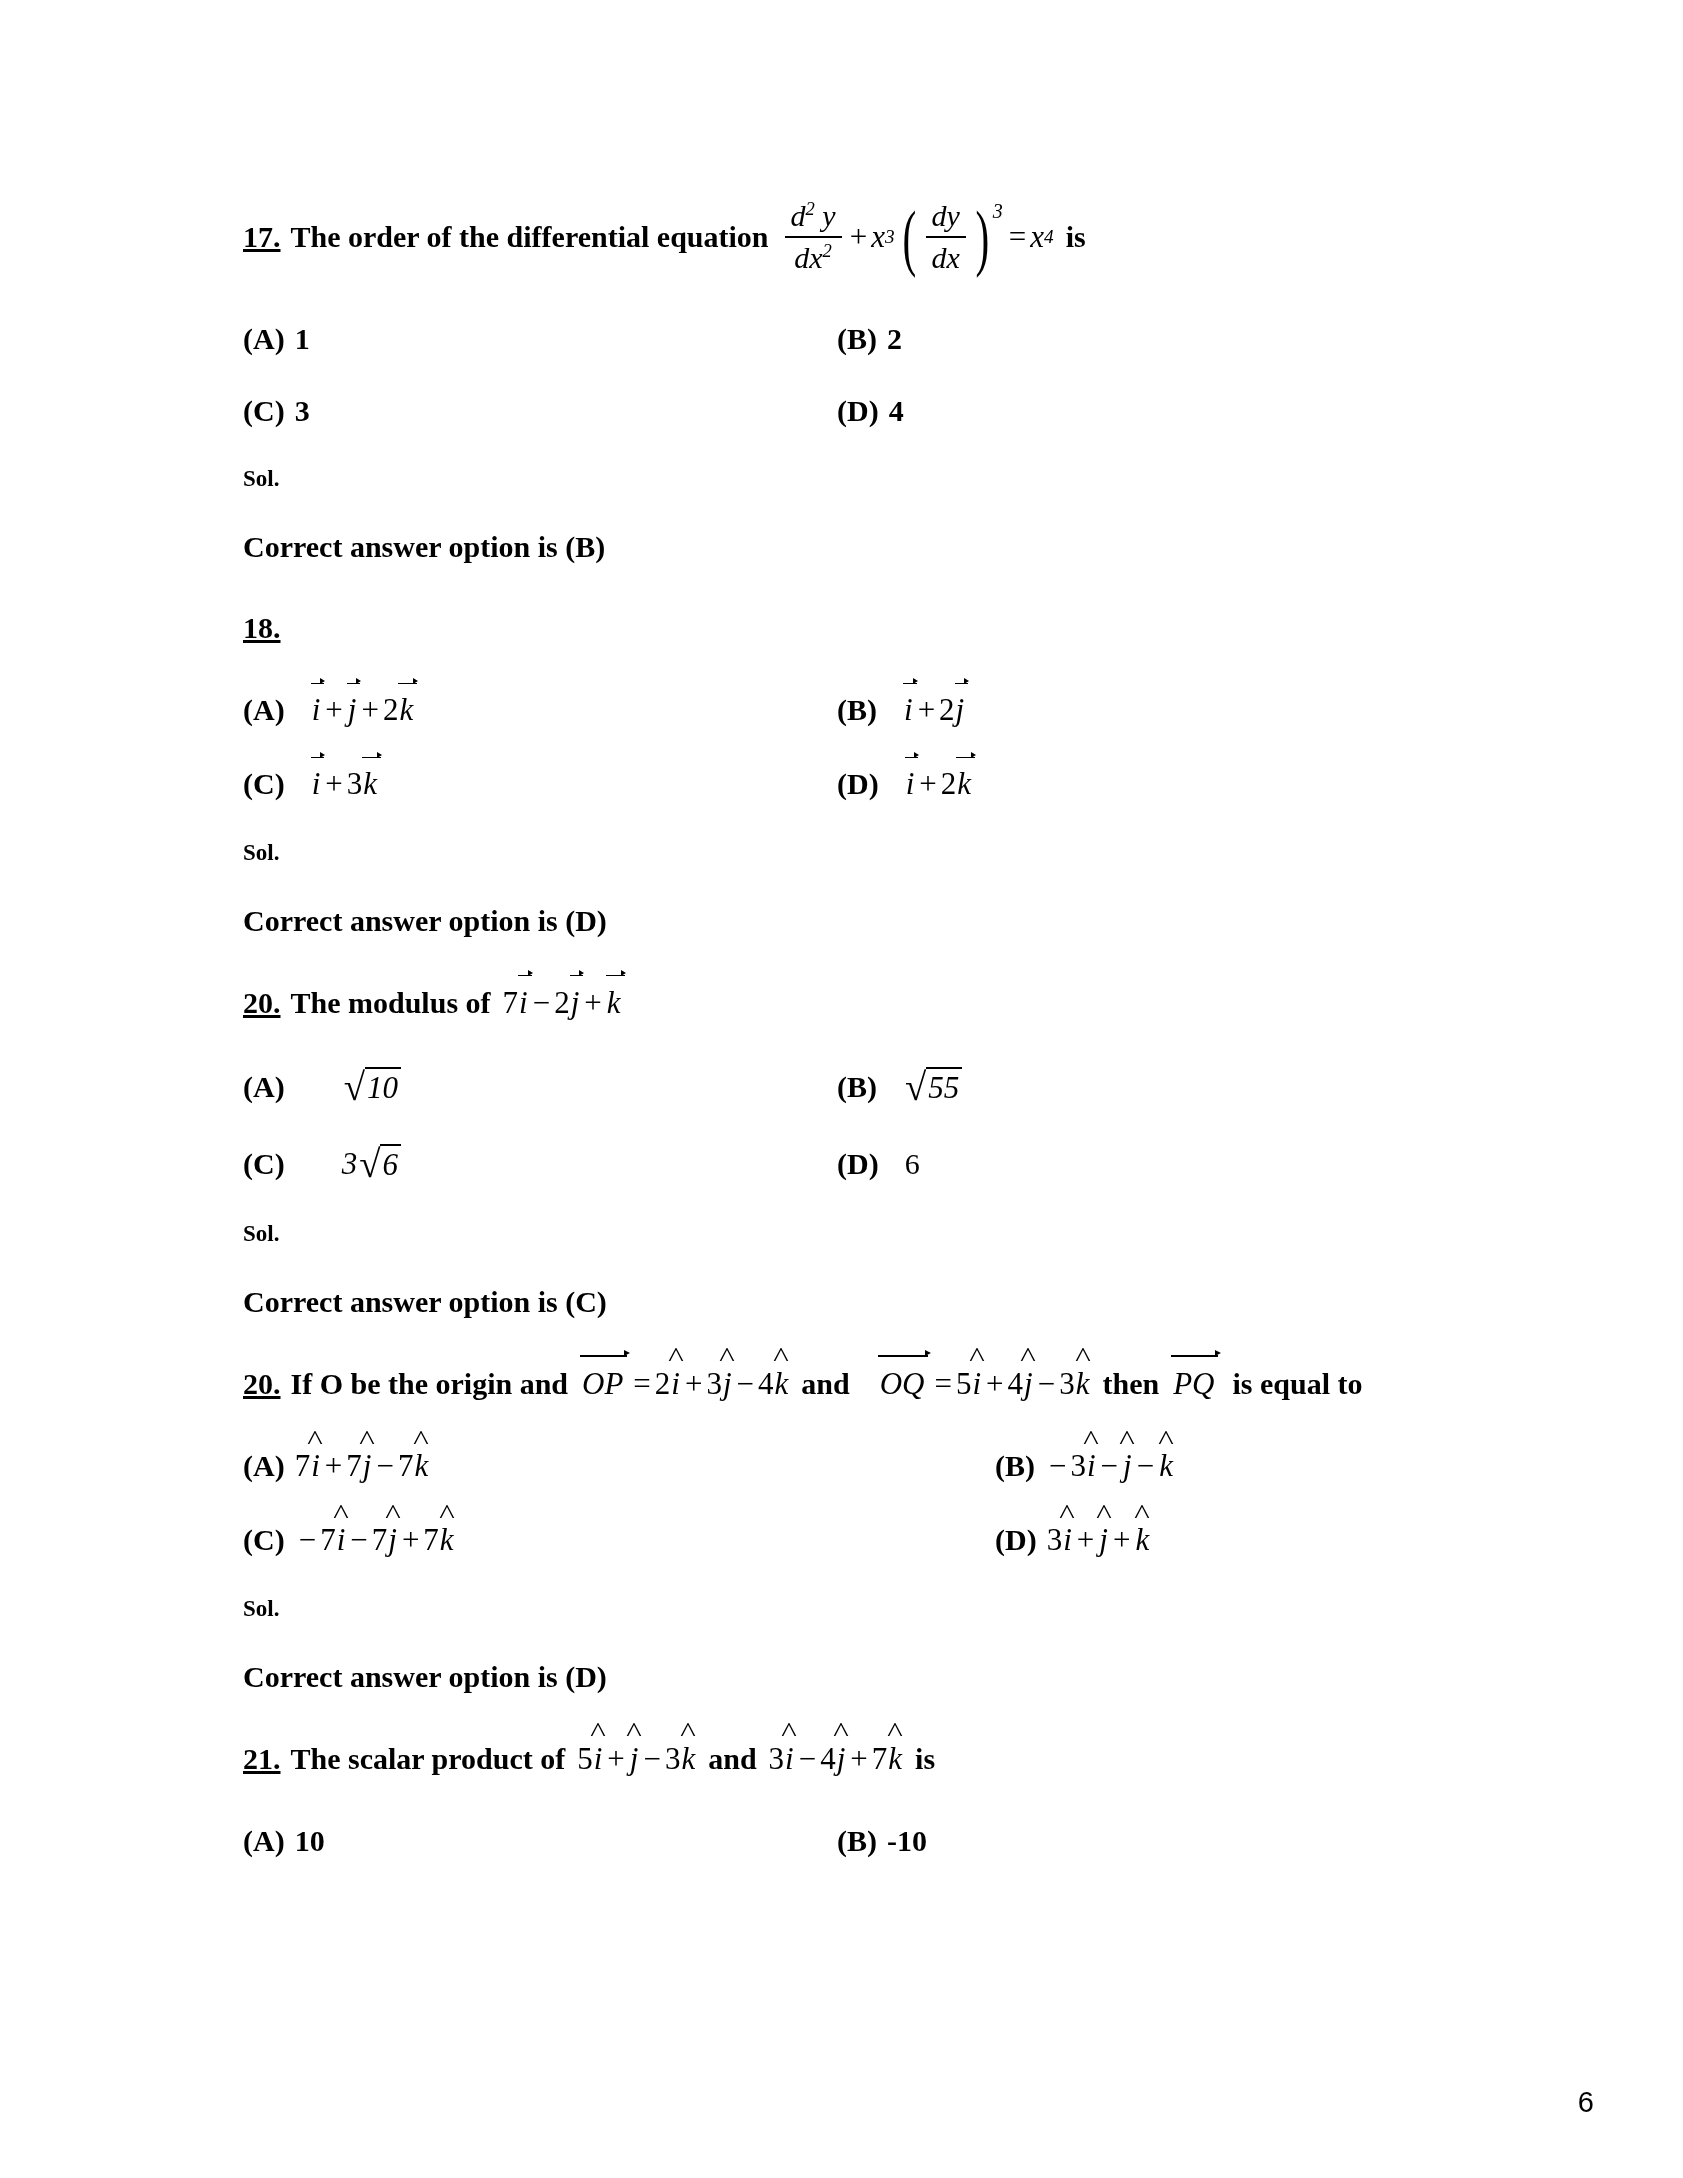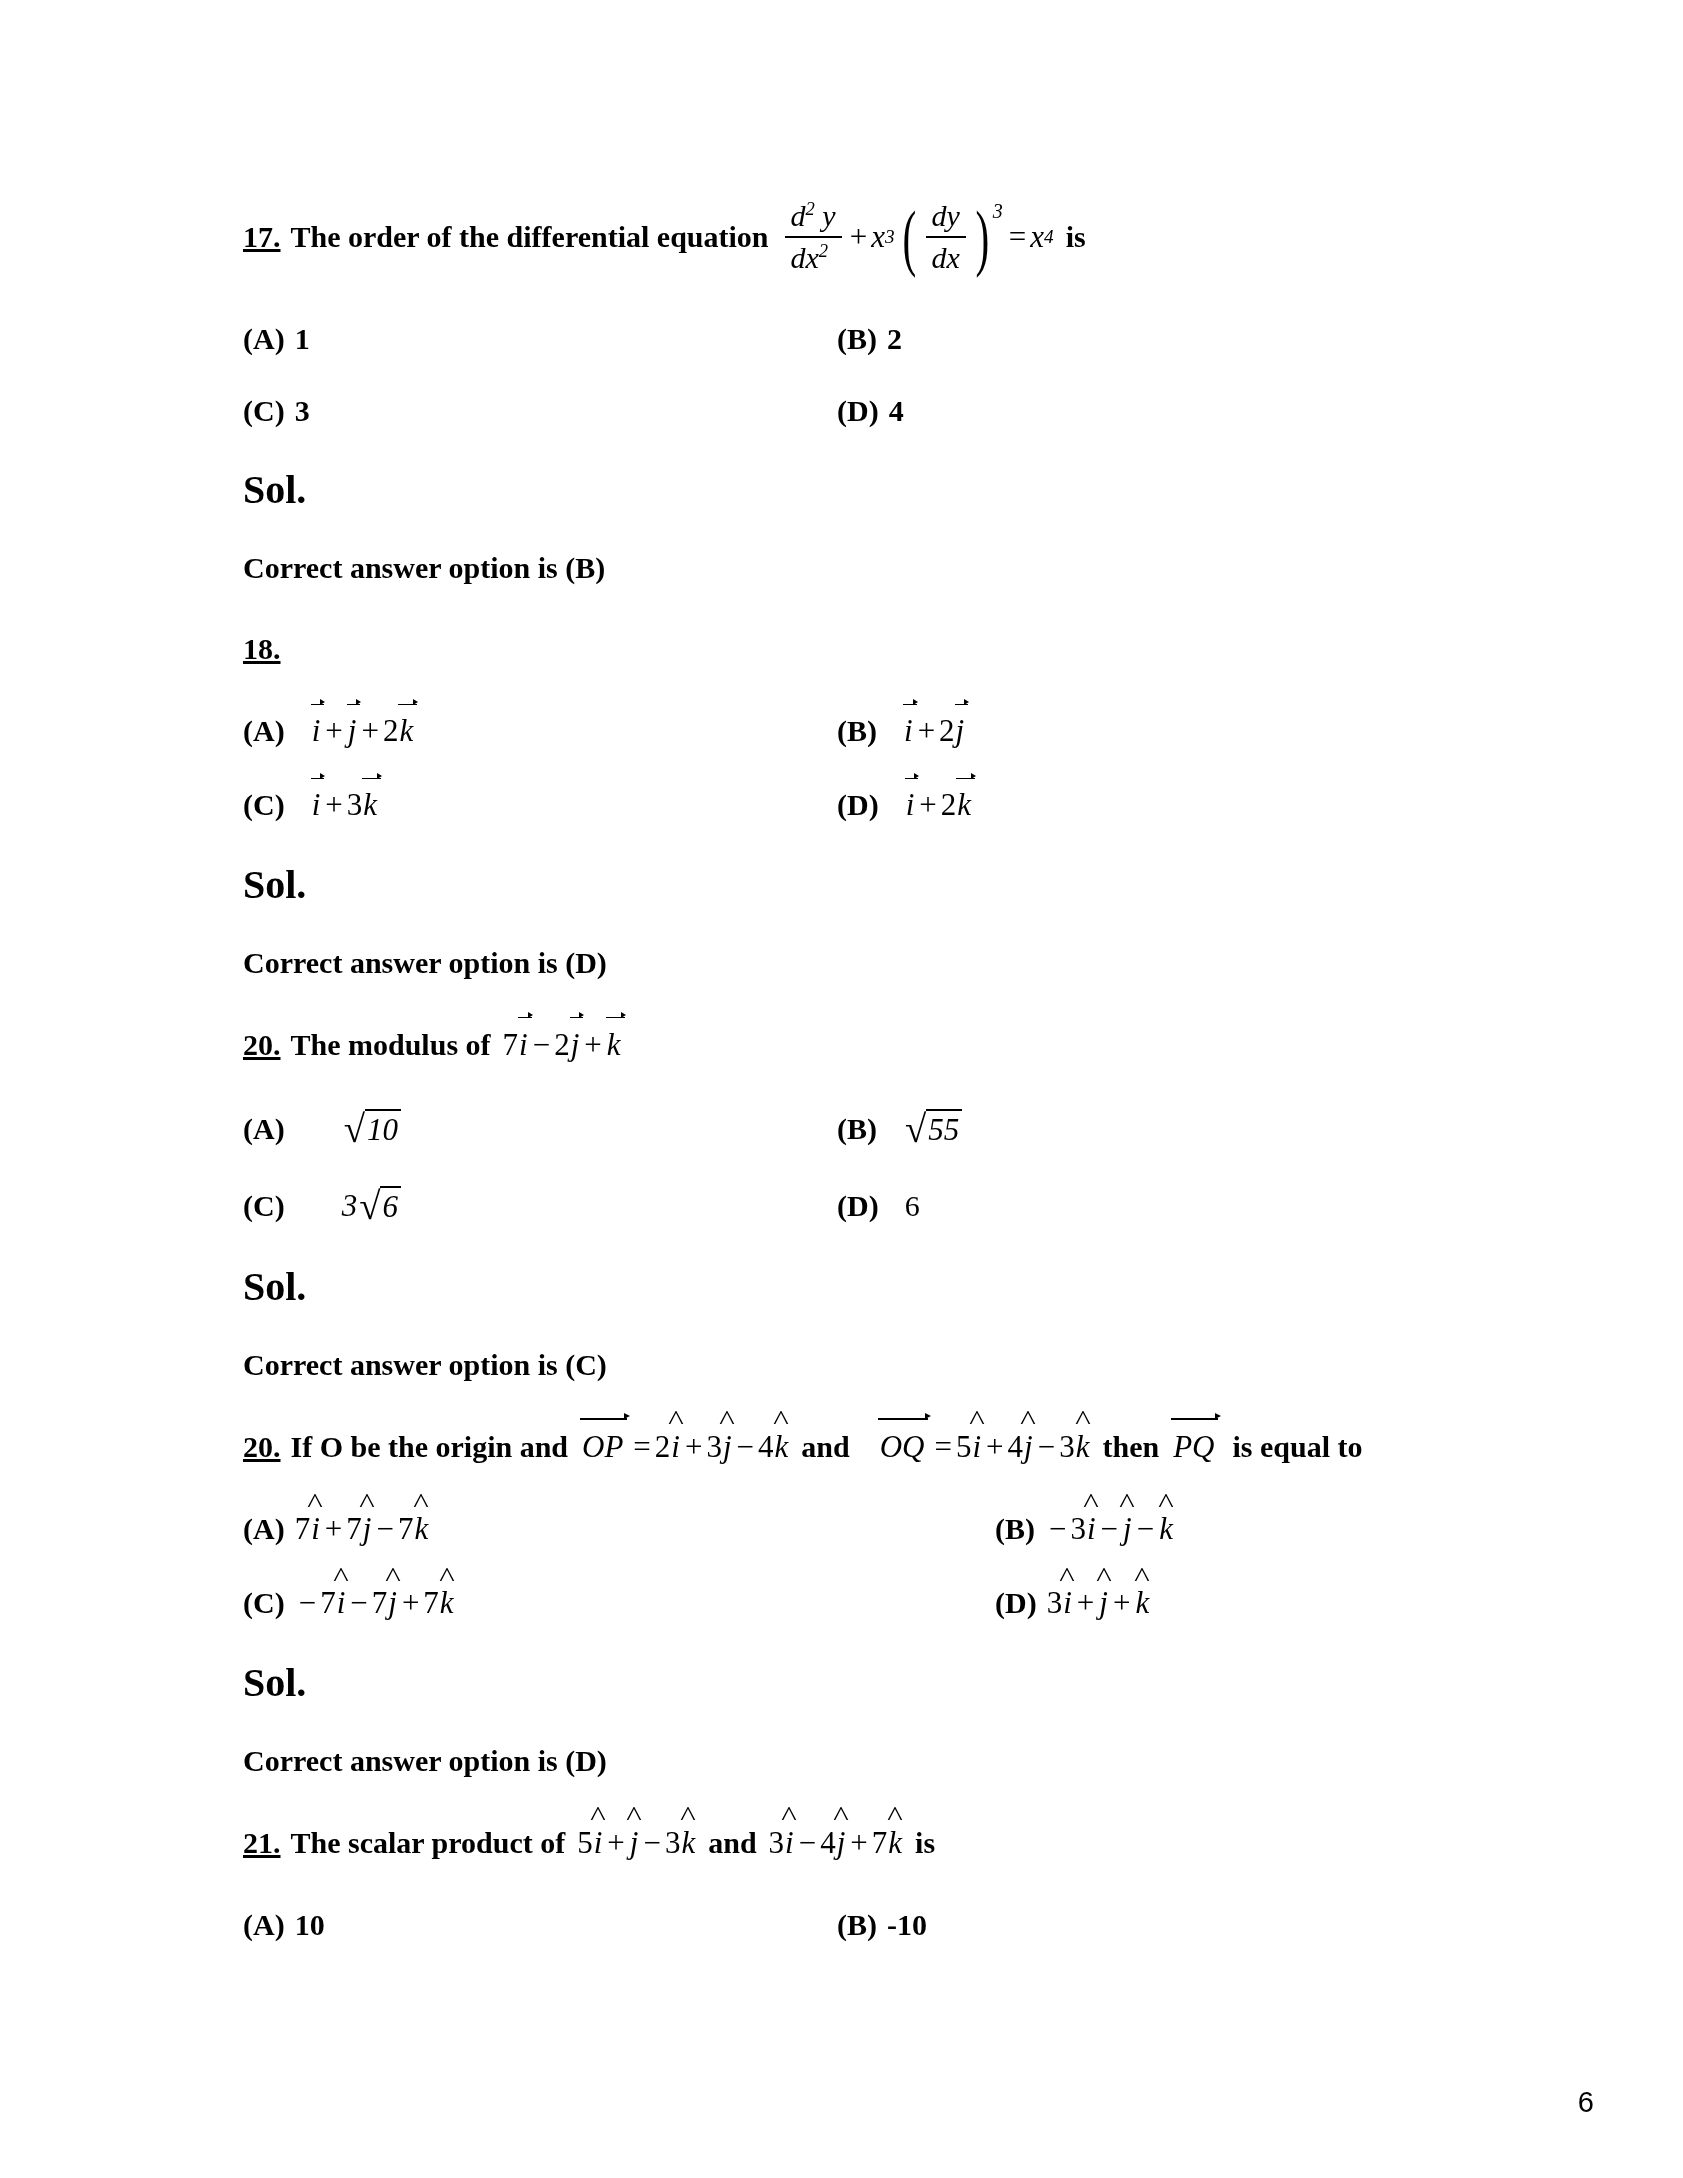--- a/index.html
+++ b/index.html
@@ -33,21 +33,21 @@
     align-items: center;
     flex-wrap: nowrap;
     white-space: nowrap;
   }
   .qnum { margin-right: 10px; text-decoration: underline; }
   .qtext { margin-right: 12px; }
   .tail { margin-left: 12px; font-weight: bold; }
 
   .sol {
     font-weight: bold;
-    font-size: 40px;
+    font-size: 23px;
   }
   .ans {
     font-weight: bold;
     font-size: 30px;
     font-family: Liberation Serif, serif;
   }
 
   .spacer-sm { height: 38px; }
   .spacer-md { height: 46px; }
 
@@ -100,21 +100,21 @@
     font-size: 0.62em;
     vertical-align: super;
     font-style: italic;
     line-height: 0;
   }
 
   
   .frac {
     display: inline-flex;
     flex-direction: column;
-    align-items: flex-start;
+    align-items: center;
     vertical-align: middle;
     margin: 0 4px;
     font-size: 30px;
   }
   .frac .fnum {
     padding: 0 6px 2px 6px;
     border-bottom: 2px solid #000;
     font-style: italic;
   }
   .frac .fden {

